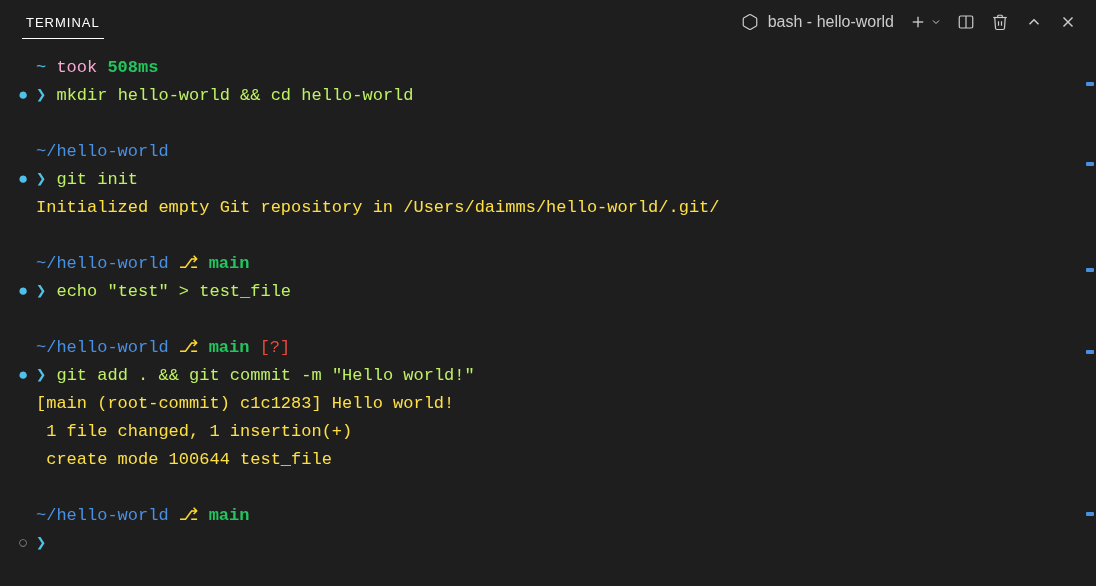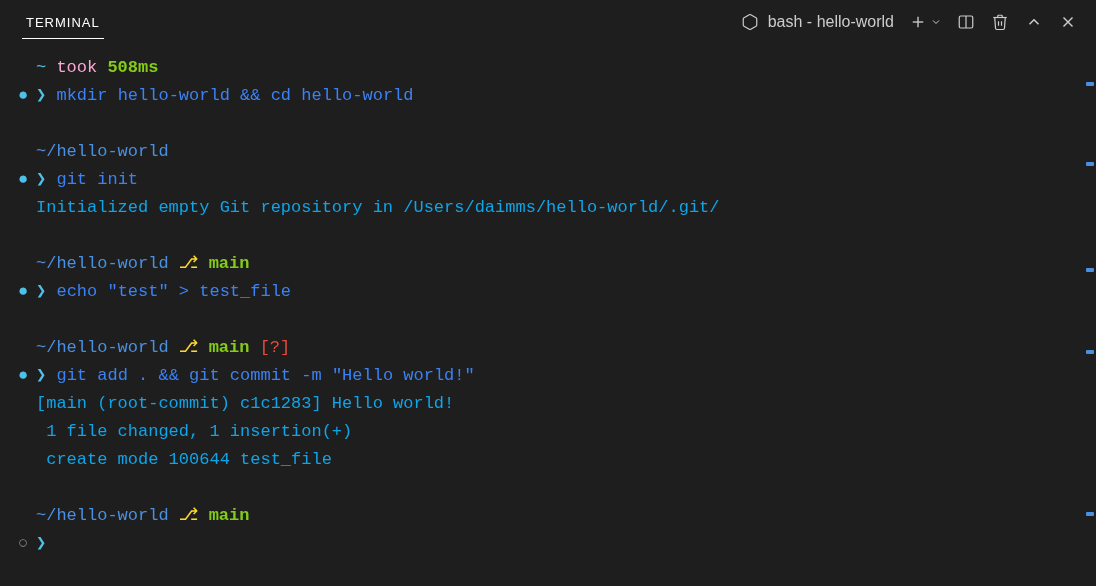--- a/index.html
+++ b/index.html
@@ -78,39 +78,39 @@
       padding: 10px 18px;
       font-size: 17px;
       line-height: 28px;
       font-weight: 500;
       white-space: pre;
     }
     .line { display: flex; align-items: baseline; gap: 0; height: 28px; }
     .spacer-line { height: 28px; }
     .cyan { color: #4fc1e9; }
     .blue { color: #4a90e2; font-weight: normal; }
-    .yellow { color: #84cc16; font-weight: bold; }
+    .yellow { color: #22c55e; font-weight: bold; }
     .red { color: #e74c3c; }
     .white { color: #f9a8d4; }
-    .dim { color: #0ea5e9; }
+    .dim { color: #fde047; }
     .bullet-filled {
       color: #4fc1e9;
       display: inline-block;
       width: 18px;
     }
     .bullet-empty {
       color: #888;
       display: inline-block;
       width: 18px;
     }
     .prompt-arrow {
       color: #4fc1e9;
       font-weight: bold;
     }
-    .cmd { color: #3b82f6; }
+    .cmd { color: #bef264; }
     .seg { white-space: pre; }
     .branch-icon { color: #ffd92f; }
     .scrollbar-track {
       position: absolute;
       right: 0;
       top: 44px;
       bottom: 0;
       width: 12px;
     }
     .mark {

